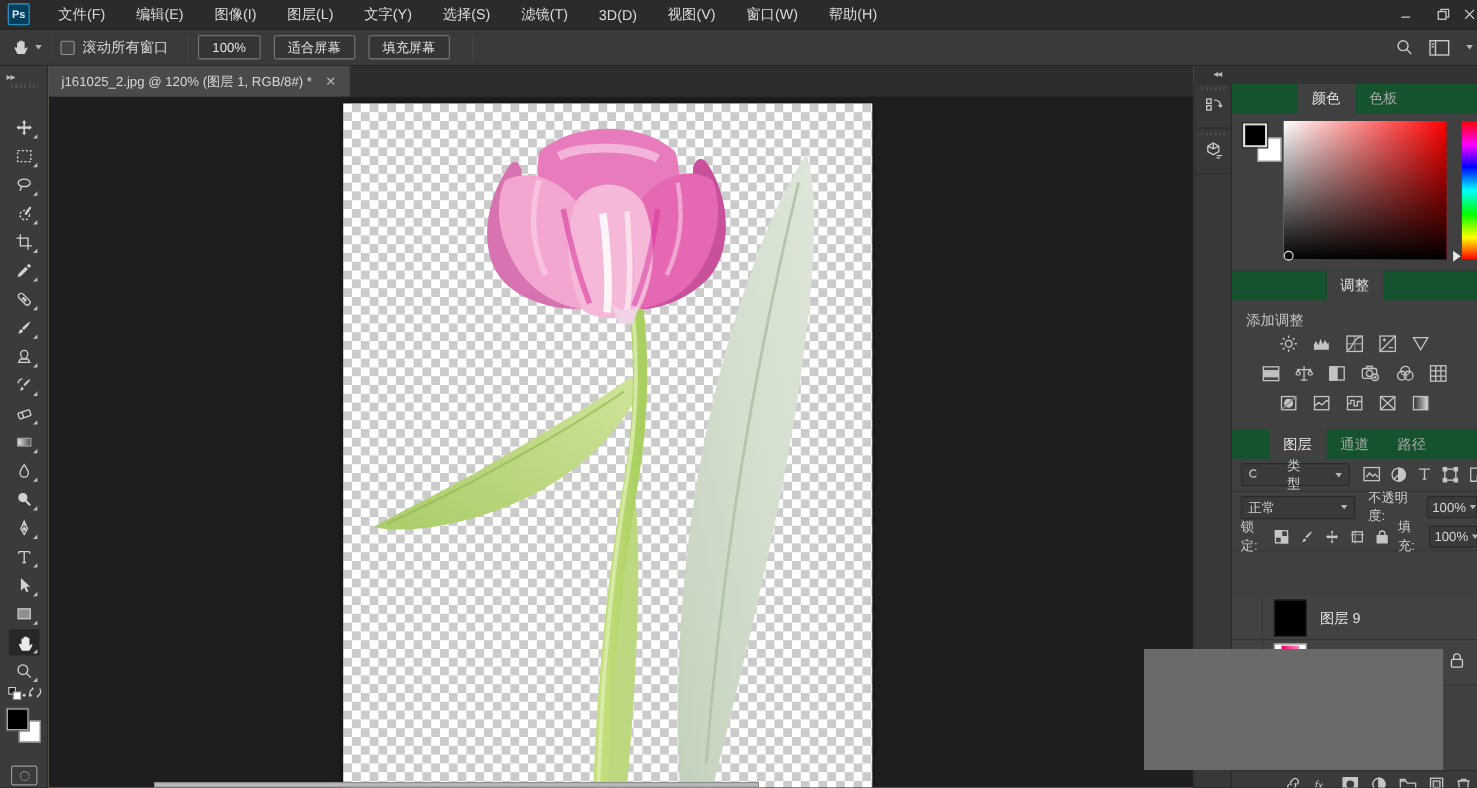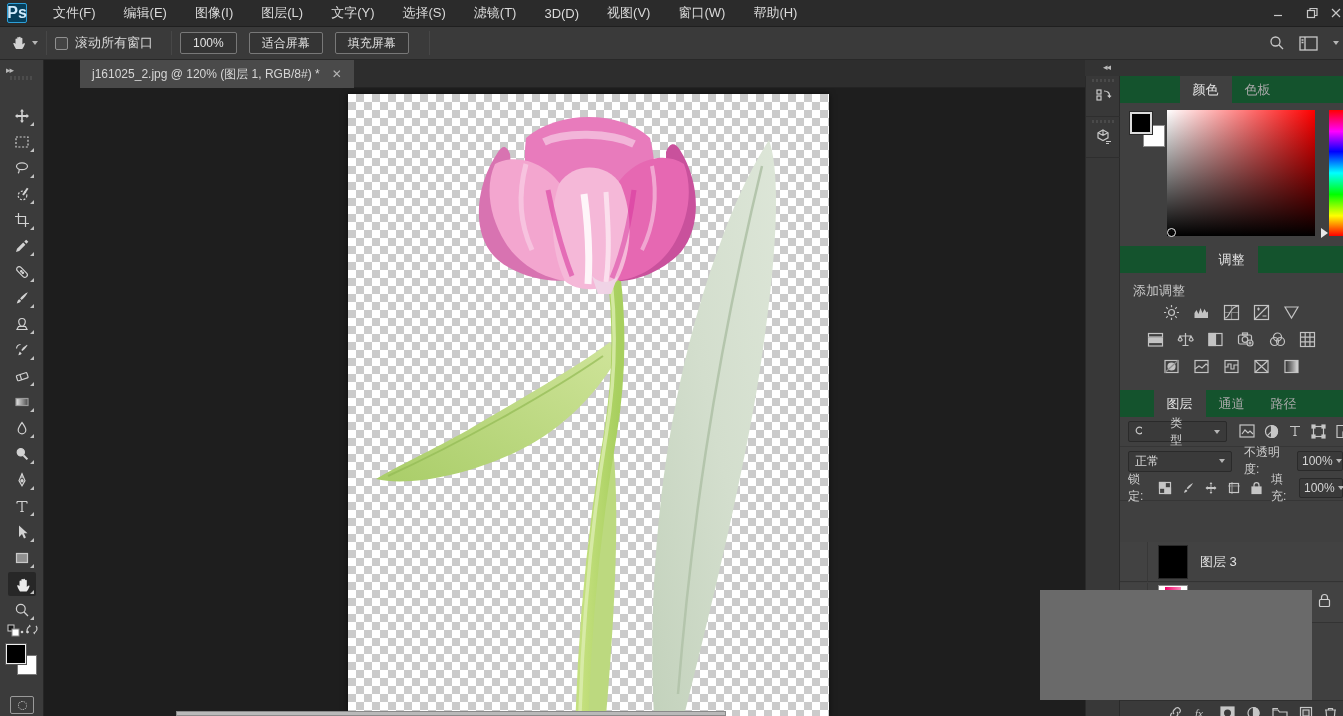--- a/index.html
+++ b/index.html
@@ -3,21 +3,21 @@
 <meta charset="utf-8">
 <style>
   * { margin:0; padding:0; box-sizing:border-box; }
   html,body { width:1343px; height:716px; overflow:hidden; background:#1d1d1d;
     font-family:"Liberation Sans", sans-serif; -webkit-font-smoothing:antialiased; }
 
   
   #menubar { position:absolute; left:0; top:0; width:1343px; height:27px; background:#2b2b2b;
     display:flex; align-items:center; border-bottom:1px solid #1f1f1f; }
   #ps-logo { width:20px; height:20px; margin:0 12px 0 7px; background:#063f5c; border:1px solid #2d9fd8;
-    border-radius:2px; color:#cfeafc; font-size:16px; font-weight:bold; display:flex; align-items:center; justify-content:center; }
+    border-radius:2px; color:#cfeafc; font-size:10px; font-weight:bold; display:flex; align-items:center; justify-content:center; }
   .menu-item { color:#dadada; font-size:13px; padding:0 14px; height:21px; display:flex; align-items:center; cursor:default; }
   #win-controls { margin-left:auto; display:flex; align-items:center; height:27px; }
   .winbtn { width:34px; height:27px; display:flex; align-items:center; justify-content:center; color:#c8c8c8; font-size:12px; }
   .winbtn svg { stroke:#c8c8c8; fill:none; stroke-width:1.2; }
 
   
   #optionsbar { position:absolute; left:0; top:27px; width:1343px; height:33px; background:#3a3a3a;
     border-bottom:1px solid #282828; display:flex; align-items:center; }
   .sep { width:1px; height:24px; background:#2c2c2c; border-right:1px solid #474747; margin:0 8px; }
   #opt-hand { display:flex; align-items:center; gap:4px; margin-left:10px; }
@@ -41,21 +41,21 @@
     border-bottom:4px solid #c2c2c2; border-left:4px solid transparent; }
   #fgbg { position:absolute; left:6px; top:584px; width:34px; height:40px; }
   #fg-swatch { position:absolute; left:0; top:0; width:20px; height:20px; background:#000; border:1px solid #eee; outline:1px solid #555; z-index:2; }
   #bg-swatch { position:absolute; left:11px; top:11px; width:20px; height:20px; background:#fff; border:1px solid #777; z-index:1; }
   #mini-colors { position:absolute; left:7px; top:562px; width:30px; height:16px; }
   #quickmask { position:absolute; left:10px; top:636px; width:24px; height:18px; border:1px solid #9a9a9a; border-radius:2px;
     display:flex; align-items:center; justify-content:center; }
   #quickmask .dotcirc { width:9px; height:9px; border:1px dotted #c9c9c9; border-radius:50%; }
 
   
-  #docarea { position:absolute; left:44px; top:60px; width:1041px; height:656px; background:#fef9c3;margin-left:36px; }
+  #docarea { position:absolute; left:44px; top:60px; width:1041px; height:656px; background:#fef9c3; }
   #tabbar { position:absolute; left:0; top:0; width:100%; height:28px; background:#2d2d2d; border-bottom:1px solid #232323; }
   #doctab { position:absolute; left:0; top:0; height:28px; background:#4a4a4a; color:#d6d6d6; font-size:12px;
     display:flex; align-items:center; padding:0 12px; gap:12px; }
   #doctab .x { color:#b5b5b5; font-size:12px; }
   #viewport { position:absolute; left:0; top:28px; width:100%; height:628px; background:#1e1e1e; overflow:hidden; }
   #canvas { position:absolute; left:268px; top:6px; width:481px; height:622px;
     background:repeating-conic-gradient(#cbcbcb 0% 25%, #ffffff 0% 50%) 0 0 / 16px 16px; box-shadow:0 0 6px rgba(0,0,0,.6); }
   #canvas svg { position:absolute; inset:0; }
   #statussliver { position:absolute; left:96px; bottom:0; width:550px; height:5px; background:#b9b9b9; border:1px solid #8a8a8a; }
 
@@ -615,21 +615,21 @@
     <div class="valbox" style="margin-left:4px; width:44px">
       <span>100%</span>
       <span class="caret"></span>
     </div>
   </div>
 
 
   <div class="layer" style="top:152px">
     <div class="eyebox"></div>
     <div class="thumb" style="border:1px solid #2a2a2a;"></div>
-    <span class="lname">图层 3</span>
+    <span class="lname">图层 9</span>
   </div>
 
   <div class="layer" style="top:193px">
     <div class="eyebox">
       <svg width="16" height="12">
           <path d="M1 6s2.6-4 7-4 7 4 7 4-2.6 4-7 4-7-4-7-4z"></path>
           <circle cx="8" cy="6" r="1.9" fill="#d0d0d0"></circle>
         </svg>
     </div>
   </div>

